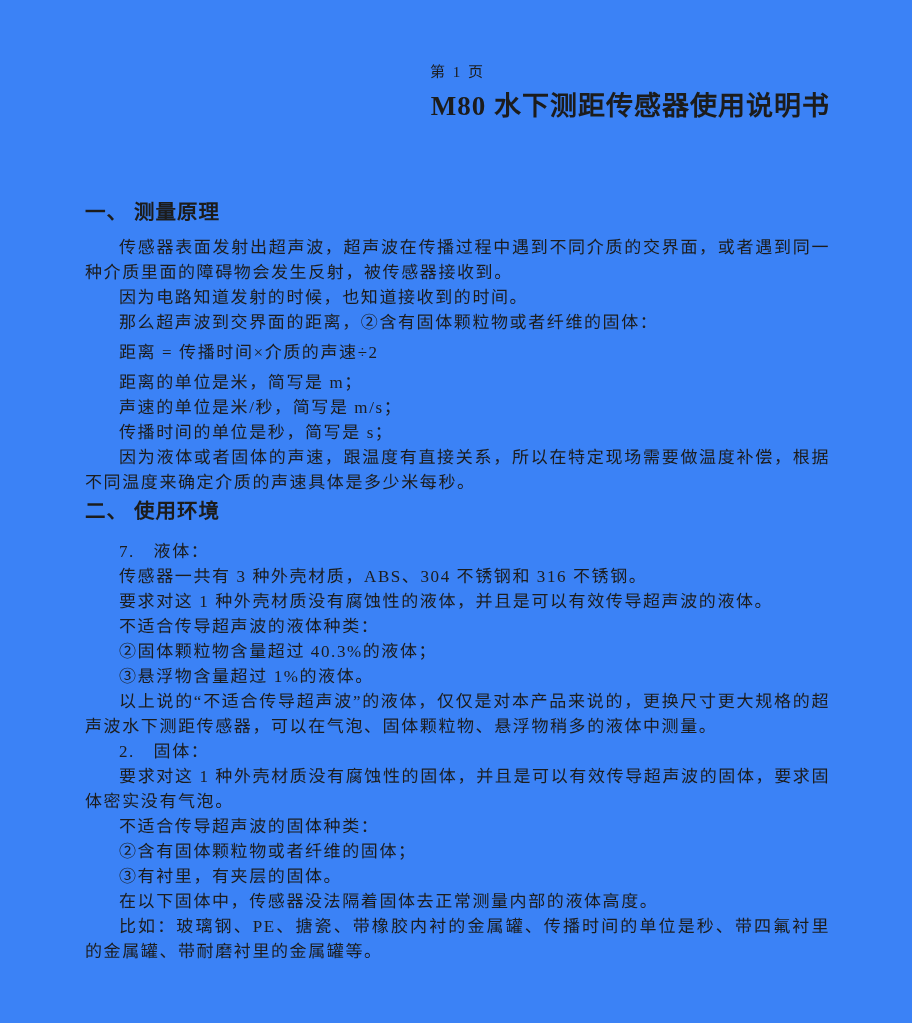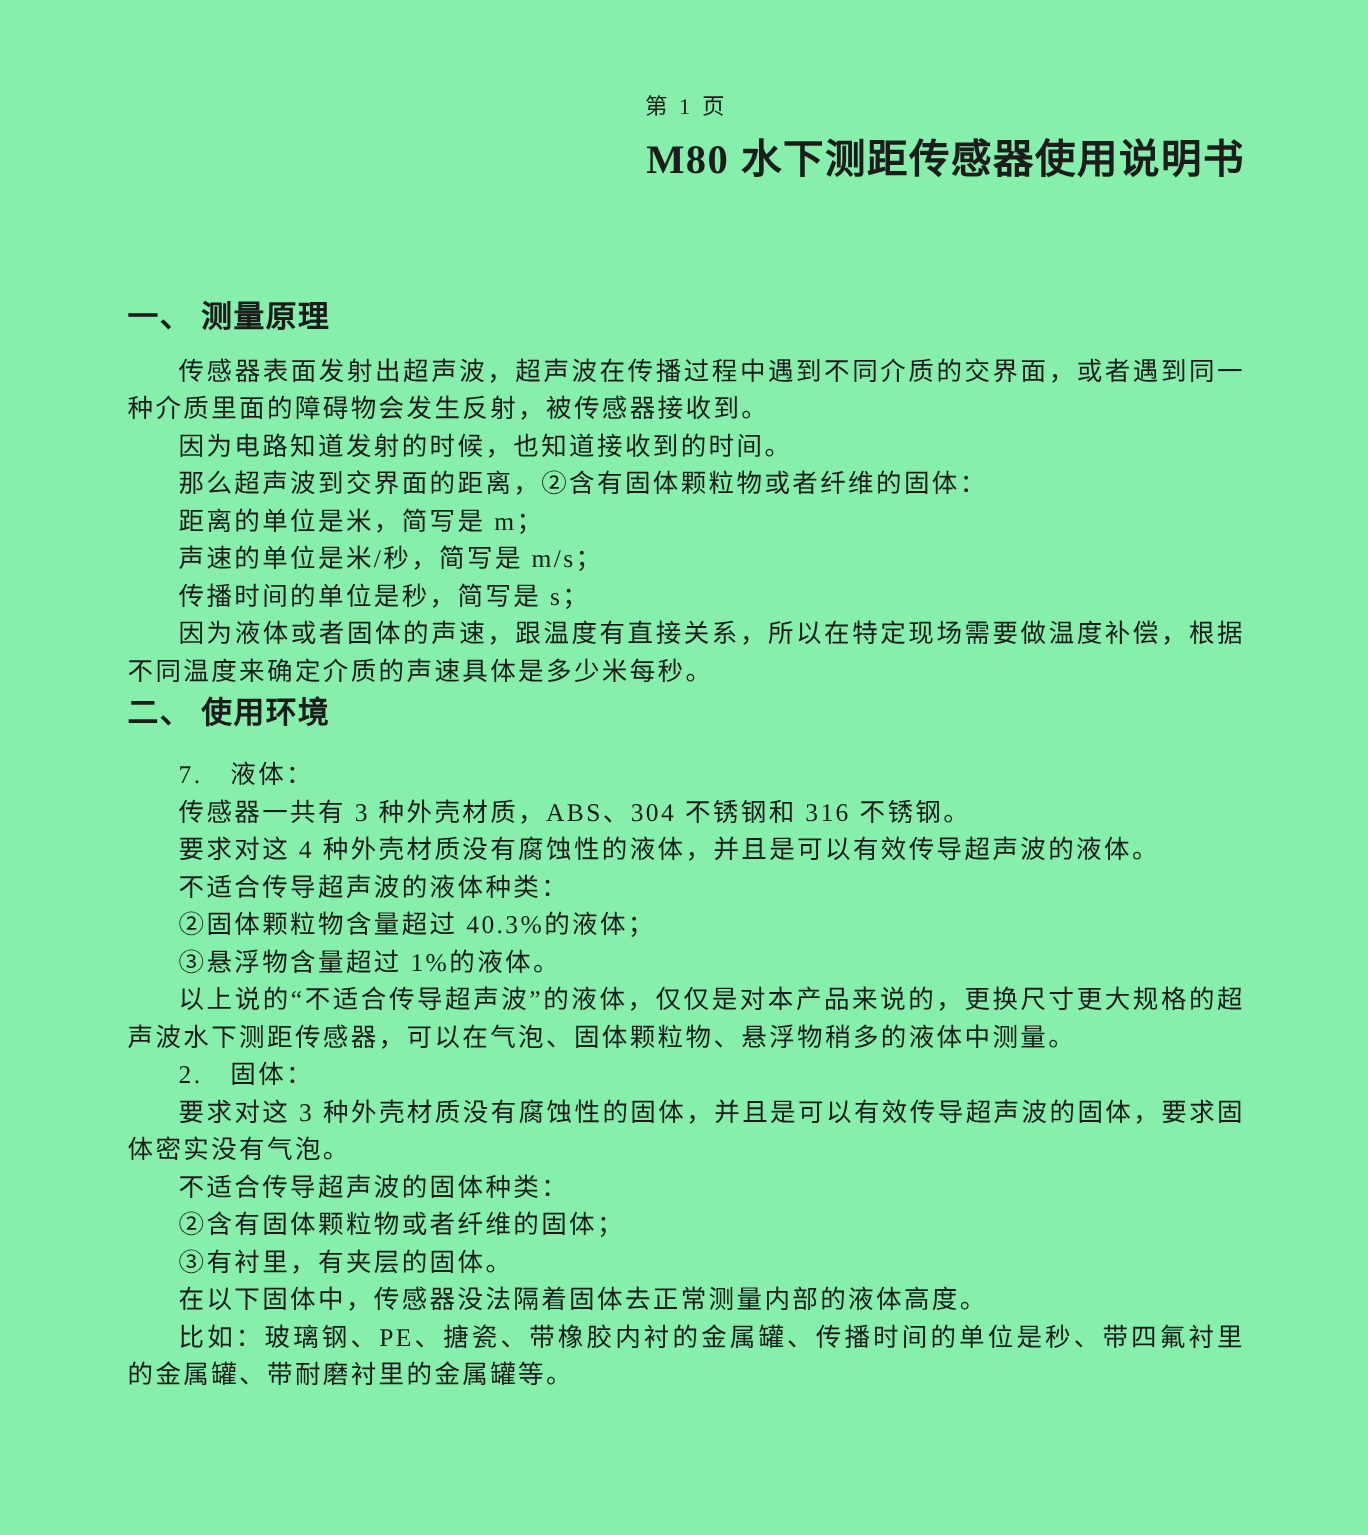--- a/index.html
+++ b/index.html
@@ -12,21 +12,21 @@
     height: 1023px;
     overflow: hidden;
     font-family: "Liberation Serif", "DejaVu Serif", serif;
     color: #1c1c1c;
   }
   .page {
     box-sizing: border-box;
     width: 912px;
     height: 1023px;
     padding: 62px 82px 0 85px;
-    background: #86efac;
+    background: #3b82f6;
     overflow: hidden;
   }
   .page-number {
     text-align: center;
     font-size: 15px;
     line-height: 20px;
     letter-spacing: 2px;
   }
   .doc-title {
     margin: 7px 0 0 0;
@@ -71,37 +71,38 @@
 
   <div class="page-number">第 1 页</div>
 
   <h1 class="doc-title">M80 水下测距传感器使用说明书</h1>
 
   <section class="section-principle">
     <h2 class="section-heading">一、 测量原理</h2>
     <p class="para">传感器表面发射出超声波，超声波在传播过程中遇到不同介质的交界面，或者遇到同一种介质里面的障碍物会发生反射，被传感器接收到。</p>
     <p class="para">因为电路知道发射的时候，也知道接收到的时间。</p>
     <p class="para">那么超声波到交界面的距离，②含有固体颗粒物或者纤维的固体：</p>
+    <p class="para formula">距离 = 传播时间×介质的声速÷2</p>
     <p class="para">距离的单位是米，简写是 m；</p>
     <p class="para">声速的单位是米/秒，简写是 m/s；</p>
     <p class="para">传播时间的单位是秒，简写是 s；</p>
     <p class="para">因为液体或者固体的声速，跟温度有直接关系，所以在特定现场需要做温度补偿，根据不同温度来确定介质的声速具体是多少米每秒。</p>
   </section>
 
   <section class="section-environment">
     <h2 class="section-heading">二、 使用环境</h2>
     <p class="para">7.　液体：</p>
     <p class="para">传感器一共有 3 种外壳材质，ABS、304 不锈钢和 316 不锈钢。</p>
-    <p class="para">要求对这 4 种外壳材质没有腐蚀性的液体，并且是可以有效传导超声波的液体。</p>
+    <p class="para">要求对这 1 种外壳材质没有腐蚀性的液体，并且是可以有效传导超声波的液体。</p>
     <p class="para">不适合传导超声波的液体种类：</p>
     <p class="para">②固体颗粒物含量超过 40.3%的液体；</p>
     <p class="para">③悬浮物含量超过 1%的液体。</p>
     <p class="para">以上说的“不适合传导超声波”的液体，仅仅是对本产品来说的，更换尺寸更大规格的超声波水下测距传感器，可以在气泡、固体颗粒物、悬浮物稍多的液体中测量。</p>
     <p class="para">2.　固体：</p>
-    <p class="para">要求对这 3 种外壳材质没有腐蚀性的固体，并且是可以有效传导超声波的固体，要求固体密实没有气泡。</p>
+    <p class="para">要求对这 1 种外壳材质没有腐蚀性的固体，并且是可以有效传导超声波的固体，要求固体密实没有气泡。</p>
     <p class="para">不适合传导超声波的固体种类：</p>
     <p class="para">②含有固体颗粒物或者纤维的固体；</p>
     <p class="para">③有衬里，有夹层的固体。</p>
     <p class="para">在以下固体中，传感器没法隔着固体去正常测量内部的液体高度。</p>
     <p class="para">比如：玻璃钢、PE、搪瓷、带橡胶内衬的金属罐、传播时间的单位是秒、带四氟衬里的金属罐、带耐磨衬里的金属罐等。</p>
   </section>
 
 </div>
 
 </body></html>

